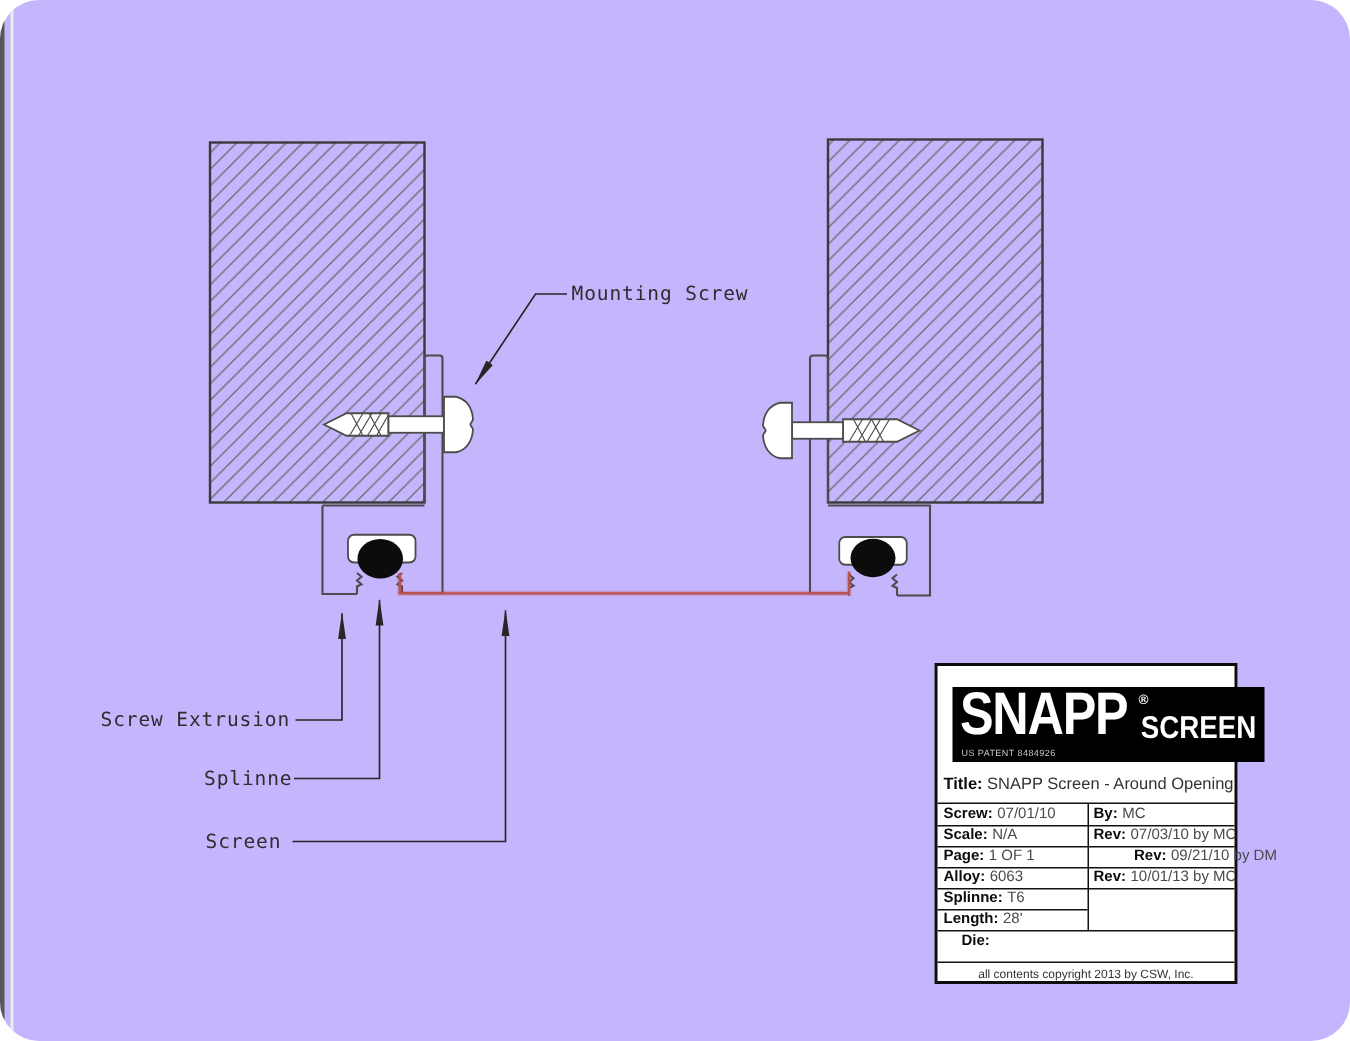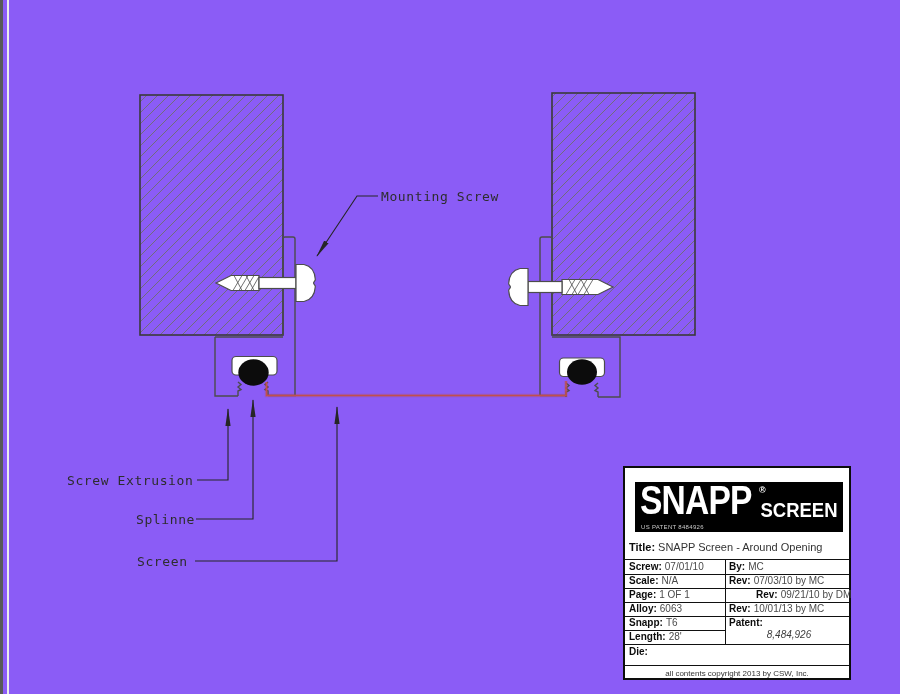--- a/index.html
+++ b/index.html
@@ -1,17 +1,17 @@
 <!DOCTYPE html>
 <html style="--line: #4c4c4c; --wall-border: #3a3a3a; --hatch: #6e6e6e; --screen-line: #c0504d; --spline-fill: #0c0c0c; --leader: #262626;"><head>
 <meta charset="utf-8">
 <style>
   html,body{margin:0;padding:0;background:#fff;}
-  .page{position:relative;width:900px;height:694px;background:#8b5cf6;overflow:hidden;
-        font-family:"Liberation Sans",sans-serif;}
+  .page{position:relative;width:900px;height:694px;background:#c4b5fd;overflow:hidden;
+        font-family:"Liberation Sans",sans-serif;border-radius:26px;}
   
   .edge-dark{position:absolute;left:0;top:0;width:3px;height:694px;background:#585858;}
   .edge-light{position:absolute;left:7px;top:0;width:2px;height:694px;background:#ececec;}
 
   
   svg.draw{position:absolute;left:0;top:0;}
   .wall{fill:url(#hatch);stroke:var(--wall-border,#3a3a3a);stroke-width:1.6;}
   .hatchline{stroke:var(--hatch,#6e6e6e);stroke-width:0.9;}
   .ext{stroke:var(--line,#4c4c4c);stroke-width:1.4;fill:none;}
   .cav{stroke:var(--line,#4c4c4c);stroke-width:1.2;fill:#fff;}
@@ -21,22 +21,22 @@
   .scrhalo{stroke:rgba(192,80,77,0.28);stroke-width:3.4;fill:none;}
   .scr{stroke:var(--screen-line,#c0504d);stroke-width:1.5;fill:none;}
   .leader{stroke:var(--leader,#262626);stroke-width:1.1;fill:none;}
   .arrowfill{fill:var(--leader,#262626);}
 
   
   .cadlbl{position:absolute;font-family:"DejaVu Sans Mono",monospace;font-size:13px;
           letter-spacing:.6px;color:#2d2d2d;white-space:nowrap;}
 
   
-  .tblock{position:absolute;left:623px;top:442px;width:228px;height:214px;
-          border:2px solid #0d0d0d;background:#fff;box-sizing:border-box;margin-top:24px;}
+  .tblock{position:absolute;left:623px;top:442px;width:202px;height:214px;
+          border:2px solid #0d0d0d;background:#fff;box-sizing:border-box;}
   .logo{position:absolute;left:10px;top:14px;width:208px;height:50px;background:#000;color:#fff;}
   .brand{position:absolute;left:5px;top:-4px;font-size:40px;font-weight:bold;letter-spacing:-1px;
          transform:scaleX(.84);transform-origin:left top;}
   .reg{position:absolute;left:124px;top:3px;font-size:9px;font-weight:bold;}
   .subbrand{position:absolute;right:5px;bottom:10px;font-size:21px;font-weight:bold;
             transform:scaleX(.88);transform-origin:right bottom;letter-spacing:0;}
   .patnote{position:absolute;left:6px;bottom:2px;font-size:6px;letter-spacing:.3px;color:#c9c9c9;}
   .trow{position:absolute;left:0;top:66px;width:100%;height:26px;line-height:26px;
         border-bottom:1.5px solid #111;box-sizing:border-box;padding-left:4px;font-size:11px;color:#333;}
   .trow b{color:#0d0d0d;margin-right:3px;}
@@ -45,21 +45,21 @@
   .vl{position:absolute;left:100px;top:92px;height:84px;border-left:1.5px solid #111;}
   .cell{position:absolute;height:14px;line-height:14px;font-size:10px;color:#4a4a4a;
         padding-left:4px;white-space:nowrap;}
   .cell b{color:#0c0c0c;margin-right:3px;}
   .cl{left:0;width:96px;} .cr{left:100px;width:126px;}
   .patcell{position:absolute;left:100px;top:148px;width:128px;height:28px;font-size:10px;}
   .patcell .plab{position:absolute;left:4px;top:1px;font-weight:bold;color:#0c0c0c;}
   .patcell .pval{position:absolute;left:0;top:13px;width:100%;text-align:center;
                  font-style:italic;color:#3c3c3c;}
   .diecell{position:absolute;left:0;top:176px;width:100%;height:21px;font-size:10px;
-           line-height:15px;padding-left:4px;box-sizing:border-box;}
+           line-height:15px;padding-left:16px;box-sizing:border-box;}
   .diecell b{color:#0c0c0c;}
   .copyr{position:absolute;left:0;top:197px;width:100%;height:17px;line-height:17px;
          text-align:center;font-size:8px;color:#333;}
 </style>
 </head>
 <body>
 
 <div class="page">
   <div class="edge-dark"></div>
   <div class="edge-light"></div>
@@ -152,24 +152,20 @@
     <div class="vl"></div>
 
     <div class="cell cl" style="top:92px;"><b>Screw:</b><span>07/01/10</span></div>
     <div class="cell cr" style="top:92px;"><b>By:</b><span>MC</span></div>
     <div class="cell cl" style="top:106px;"><b>Scale:</b><span>N/A</span></div>
     <div class="cell cr" style="top:106px;"><b>Rev:</b><span>07/03/10 by MC</span></div>
     <div class="cell cl" style="top:120px;"><b>Page:</b><span>1 OF 1</span></div>
     <div class="cell cr" style="top:120px;padding-left:31px;"><b>Rev:</b><span>09/21/10 by DM</span></div>
     <div class="cell cl" style="top:134px;"><b>Alloy:</b><span>6063</span></div>
     <div class="cell cr" style="top:134px;"><b>Rev:</b><span>10/01/13 by MC</span></div>
-    <div class="cell cl" style="top:148px;"><b>Snapp:</b><span>T6</span></div>
+    <div class="cell cl" style="top:148px;"><b>Splinne:</b><span>T6</span></div>
     <div class="cell cl" style="top:162px;"><b>Length:</b><span>28'</span></div>
 
-    <div class="patcell">
-      <div class="plab">Patent:</div>
-      <div class="pval">8,484,926</div>
-    </div>
 
     <div class="diecell"><b>Die:</b></div>
     <div class="copyr">all contents copyright 2013 by CSW, Inc.</div>
   </div>
 </div>
 
 </body></html>

